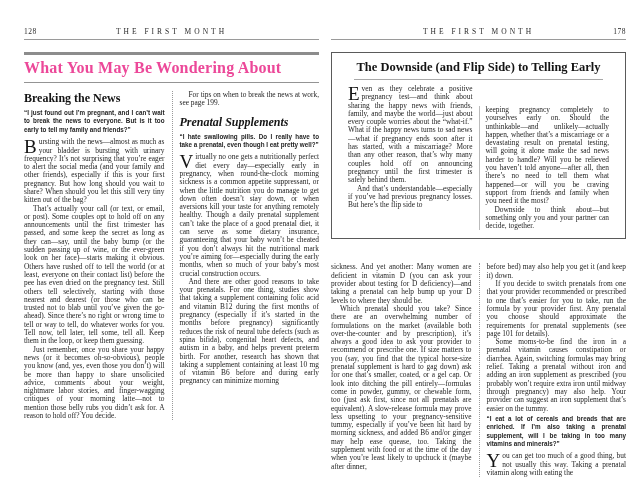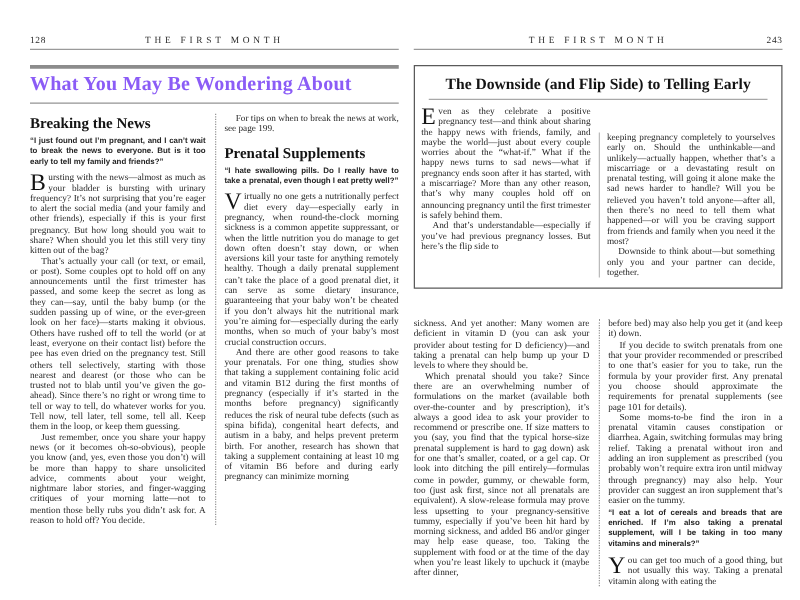--- a/index.html
+++ b/index.html
@@ -37,36 +37,36 @@
   .title-block {
     margin-top: 12px;
     border-top: 3.5px solid #8c8c8c;
     border-bottom: 1px solid #949494;
   }
   .title-block h1 {
     margin: 0;
     padding: 4px 0 5px;
     font-size: 16px;
     font-weight: bold;
-    color: #8b5cf6;
+    color: #ec4899;
     letter-spacing: 0.2px;
   }
 
   .cols { display: flex; margin-top: 8px; }
   .col { width: 50%; box-sizing: border-box; }
   .col-a { padding-right: 7px; }
   .col-b { padding-left: 7px; border-left: 1px dotted #999; }
 
   h3.subhead {
     font-size: 12px;
     font-weight: bold;
     margin: 0 0 3px 0;
     color: #141414;
   }
-  h3.subhead-spaced { margin-top: 7px; }
+  h3.subhead-spaced { margin-top: 7px; font-style: italic; }
 
   .quote {
     font-family: "Liberation Sans", sans-serif;
     font-weight: bold;
     font-size: 6.3px;
     line-height: 8.4px;
     margin: 2px 0 4px 0;
     text-align: justify;
     color: #242424;
   }
@@ -83,21 +83,21 @@
     float: left;
     font-size: 19px;
     line-height: 15.5px;
     padding: 1px 2px 0 0;
     color: #141414;
   }
 
   .box {
     border: 1px solid #5a5a5a;
     margin-top: 12px;
-    padding: 5px 5px 8px;
+    padding: 5px 16px 8px;
     box-sizing: border-box;
   }
   .box h2 {
     margin: 2px 6px 5px;
     padding-bottom: 4px;
     border-bottom: 1px solid #a8a8a8;
     text-align: center;
     font-size: 12.5px;
     font-weight: bold;
     color: #141414;
@@ -135,21 +135,21 @@
       <p class="quote">“I hate swallowing pills. Do I really have to take a prenatal, even though I eat pretty well?”</p>
       <p class="para"><span class="dropcap">V</span><span>irtually no one gets a nutritionally perfect diet every day—especially early in pregnancy, when round-the-clock morning sickness is a common appetite suppressant, or when the little nutrition you do manage to get down often doesn’t stay down, or when aversions kill your taste for anything remotely healthy. Though a daily prenatal supplement can’t take the place of a good prenatal diet, it can serve as some dietary insurance, guaranteeing that your baby won’t be cheated if you don’t always hit the nutritional mark you’re aiming for—especially during the early months, when so much of your baby’s most crucial construction occurs.</span></p>
       <p class="para indent">And there are other good reasons to take your prenatals. For one thing, studies show that taking a supplement containing folic acid and vitamin B12 during the first months of pregnancy (especially if it’s started in the months before pregnancy) significantly reduces the risk of neural tube defects (such as spina bifida), congenital heart defects, and autism in a baby, and helps prevent preterm birth. For another, research has shown that taking a supplement containing at least 10 mg of vitamin B6 before and during early pregnancy can minimize morning</p>
     </div>
   </div>
 </div>
 
 <div class="page page-right">
   <div class="page-header">
     <span>THE FIRST MONTH</span>
-    <span class="pn pn-right">243</span>
+    <span class="pn pn-right">178</span>
   </div>
 
   <div class="box">
     <h2>The Downside (and Flip Side) to Telling Early</h2>
     <div class="cols box-cols">
       <div class="col col-a">
         <p class="para"><span class="dropcap">E</span><span>ven as they celebrate a positive pregnancy test—and think about sharing the happy news with friends, family, and maybe the world—just about every couple worries about the “what-if.” What if the happy news turns to sad news—what if pregnancy ends soon after it has started, with a miscarriage? More than any other reason, that’s why many couples hold off on announcing pregnancy until the first trimester is safely behind them.</span></p>
         <p class="para indent">And that’s understandable—especially if you’ve had previous pregnancy losses. But here’s the flip side to</p>
       </div>
       <div class="col col-b">

